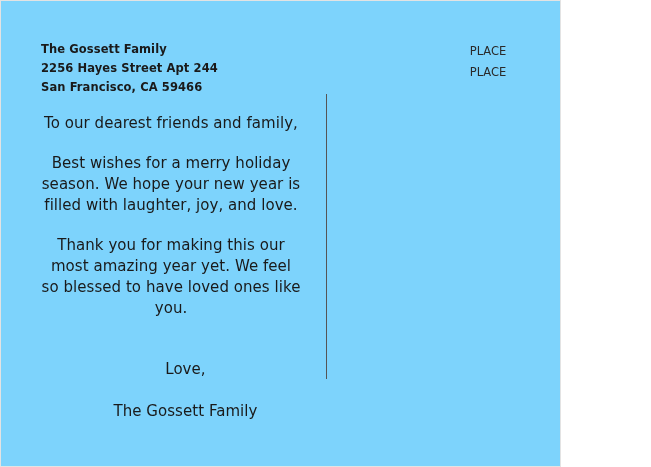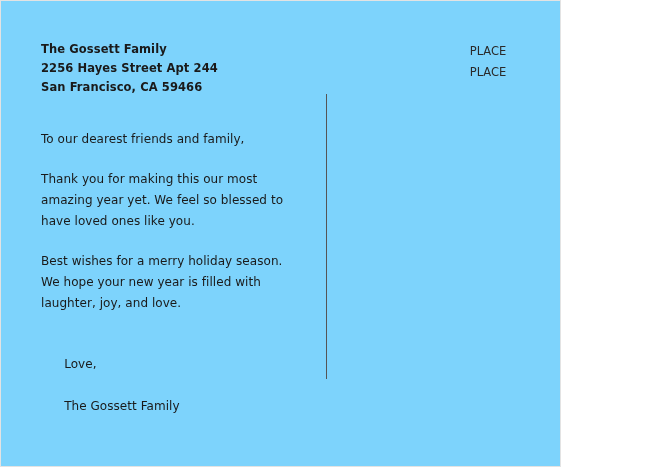--- a/index.html
+++ b/index.html
@@ -51,25 +51,26 @@
     position: absolute;
     left: 325px;
     top: 93px;
     width: 1px;
     height: 285px;
     background: #555555;
   }
   .message {
     position: absolute;
     left: 40px;
-    top: 128px;
+    top: 112px;
     width: 260px;
-    font-size: 12px;
+    font-size: 15px;
     line-height: 21px;
     letter-spacing: 0.05px;
+    text-align: center;
   }
   .para {
     margin: 0 0 19px 0;
     white-space: pre-wrap;
   }
   .para:last-child {
     margin-bottom: 0;
   }
   .signoff-line {
     white-space: pre;
@@ -88,21 +89,21 @@
 
   <div class="stamp-box">
     <div class="stamp-line">PLACE</div>
     <div class="stamp-line">PLACE</div>
   </div>
 
   <div class="divider"></div>
 
   <div class="message">
     <p class="para">To our dearest friends and family,</p>
+    <p class="para">Best wishes for a merry holiday season. We hope your new year is filled with laughter, joy, and love.</p>
     <p class="para">Thank you for making this our most amazing year yet. We feel so blessed to have loved ones like you.</p>
-    <p class="para">Best wishes for a merry holiday season. We hope your new year is filled with laughter, joy, and love.</p>
     <p class="para">
       <span class="signoff-line">Love,</span><br>
       <span class="signoff-line">The Gossett Family</span>
     </p>
   </div>
 
 </div>
 
 </body></html>

